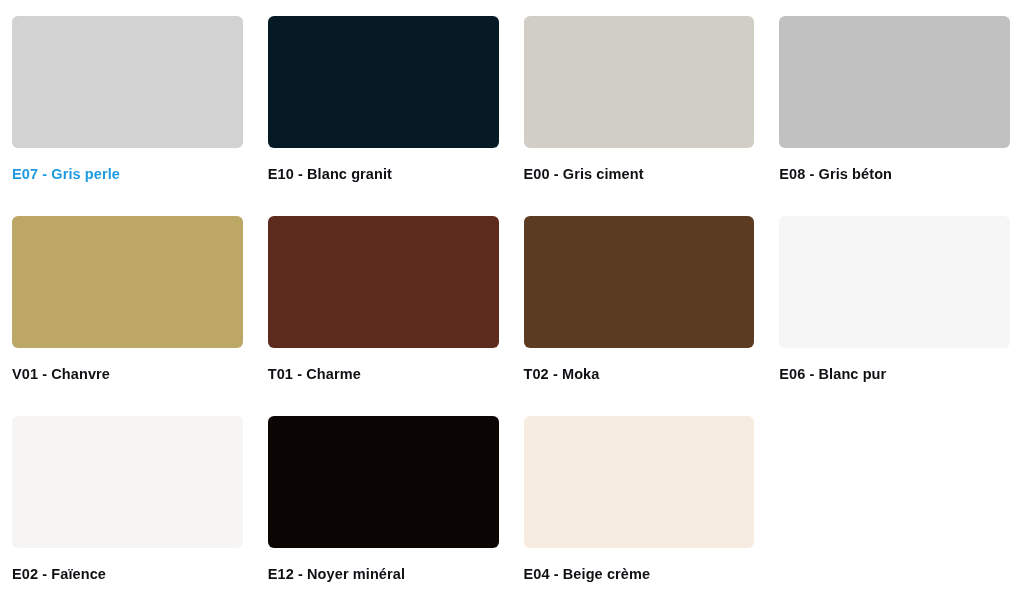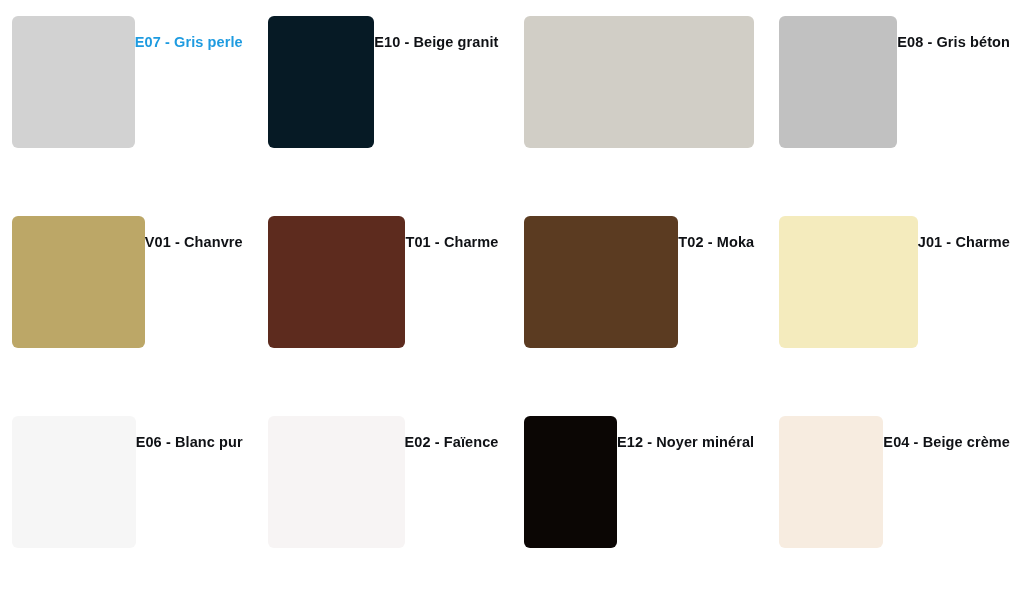--- a/index.html
+++ b/index.html
@@ -22,21 +22,21 @@
     column-gap: 25px;
     row-gap: 0px;
     padding: 16px 12px 0 12px;
     box-sizing: border-box;
     width: 1022px;
     height: 600px;
   }
 
   .swatch-card {
     display: flex;
-    flex-direction: row;
+    flex-direction: column;
     align-items: stretch;
     cursor: pointer;
   }
 
   .swatch-chip {
     width: 100%;
     height: 132px;
     border-radius: 6px;
     box-sizing: border-box;
   }
@@ -58,44 +58,41 @@
 </head>
 <body>
 
 <div id="swatch-grid">
     <div class="swatch-card is-selected">
       <div class="swatch-chip" style="background-color: rgb(210, 210, 210);"></div>
       <div class="swatch-label">E07 - Gris perle</div>
     </div>
     <div class="swatch-card">
       <div class="swatch-chip" style="background-color: rgb(6, 26, 37);"></div>
-      <div class="swatch-label">E10 - Beige granit</div>
+      <div class="swatch-label">E10 - Blanc granit</div>
     </div>
     <div class="swatch-card">
       <div class="swatch-chip" style="background-color: rgb(209, 206, 198);"></div>
+      <div class="swatch-label">E00 - Gris ciment</div>
     </div>
     <div class="swatch-card">
       <div class="swatch-chip" style="background-color: rgb(193, 193, 193);"></div>
       <div class="swatch-label">E08 - Gris béton</div>
     </div>
     <div class="swatch-card">
       <div class="swatch-chip" style="background-color: rgb(188, 167, 103);"></div>
       <div class="swatch-label">V01 - Chanvre</div>
     </div>
     <div class="swatch-card">
       <div class="swatch-chip" style="background-color: rgb(93, 43, 30);"></div>
       <div class="swatch-label">T01 - Charme</div>
     </div>
     <div class="swatch-card">
       <div class="swatch-chip" style="background-color: rgb(91, 59, 33);"></div>
       <div class="swatch-label">T02 - Moka</div>
-    </div>
-    <div class="swatch-card">
-      <div class="swatch-chip" style="background-color: rgb(244, 235, 189);"></div>
-      <div class="swatch-label">J01 - Charme</div>
     </div>
     <div class="swatch-card">
       <div class="swatch-chip" style="background-color: rgb(246, 246, 246);"></div>
       <div class="swatch-label">E06 - Blanc pur</div>
     </div>
     <div class="swatch-card">
       <div class="swatch-chip" style="background-color: rgb(247, 244, 244);"></div>
       <div class="swatch-label">E02 - Faïence</div>
     </div>
     <div class="swatch-card">

